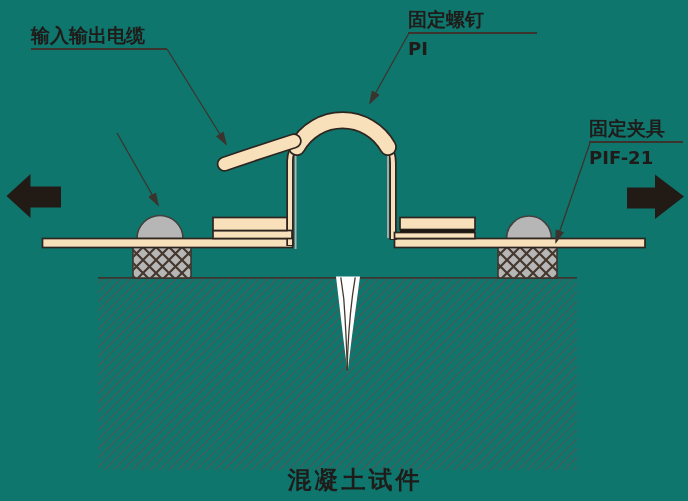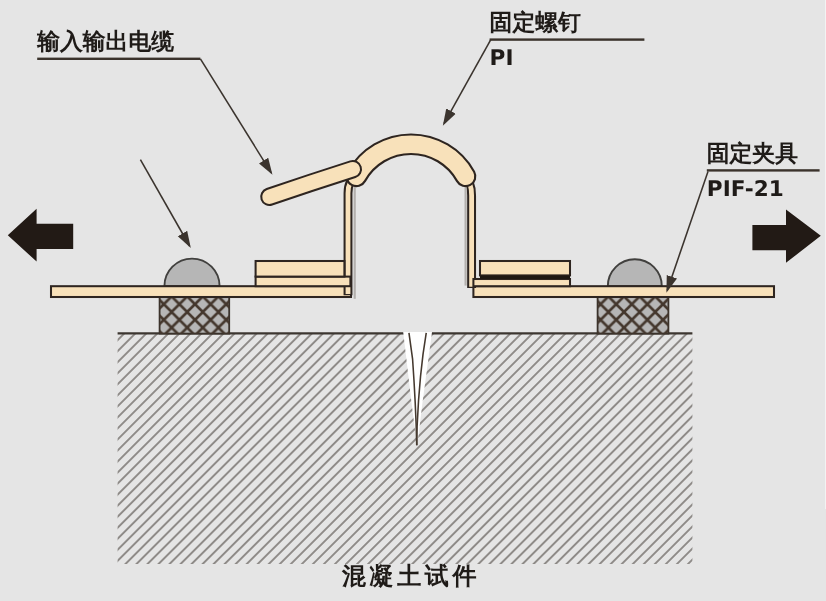--- a/index.html
+++ b/index.html
@@ -1,24 +1,24 @@
 <!DOCTYPE html>
 <html><head>
 <meta charset="utf-8">
 <style>
   html,body{margin:0;padding:0;background:#ffffff;}
   .stage{
-    position:relative;width:688px;height:501px;background:#e5e5e5;overflow:hidden;
+    position:relative;width:688px;height:501px;background:#0f766e;overflow:hidden;
     font-family:"DejaVu Sans","Liberation Sans",sans-serif;color:#1f1b18;
   }
   .stage svg{position:absolute;left:0;top:0;}
   .lbl{position:absolute;font-weight:bold;font-size:19px;line-height:22px;white-space:nowrap;}
   .u{border-bottom:2px solid #3b332c;padding-bottom:2px;display:block;}
   .sub{display:block;font-size:18px;margin-top:4px;}
-  .specimen{font-size:20px;letter-spacing:3px;}
+  .specimen{font-size:24px;letter-spacing:3px;text-align:center;}
 </style>
 </head>
 <body>
 
 <div class="stage">
 
   <svg width="688" height="501" viewBox="0 0 688 501">
     <defs>
       <pattern id="hatch" width="6.5" height="6.5" patternUnits="userSpaceOnUse" patternTransform="rotate(45)">
         <line x1="3.25" y1="-1" x2="3.25" y2="7.5" stroke="#57524d" stroke-width="1"></line>

